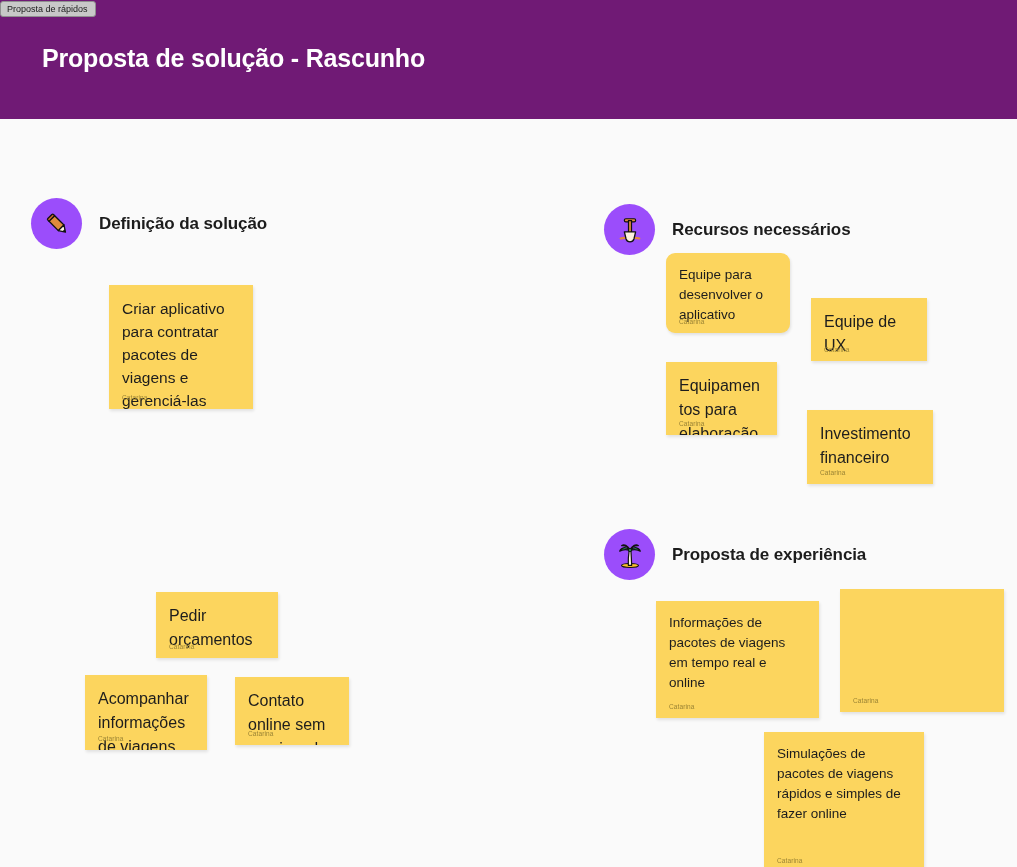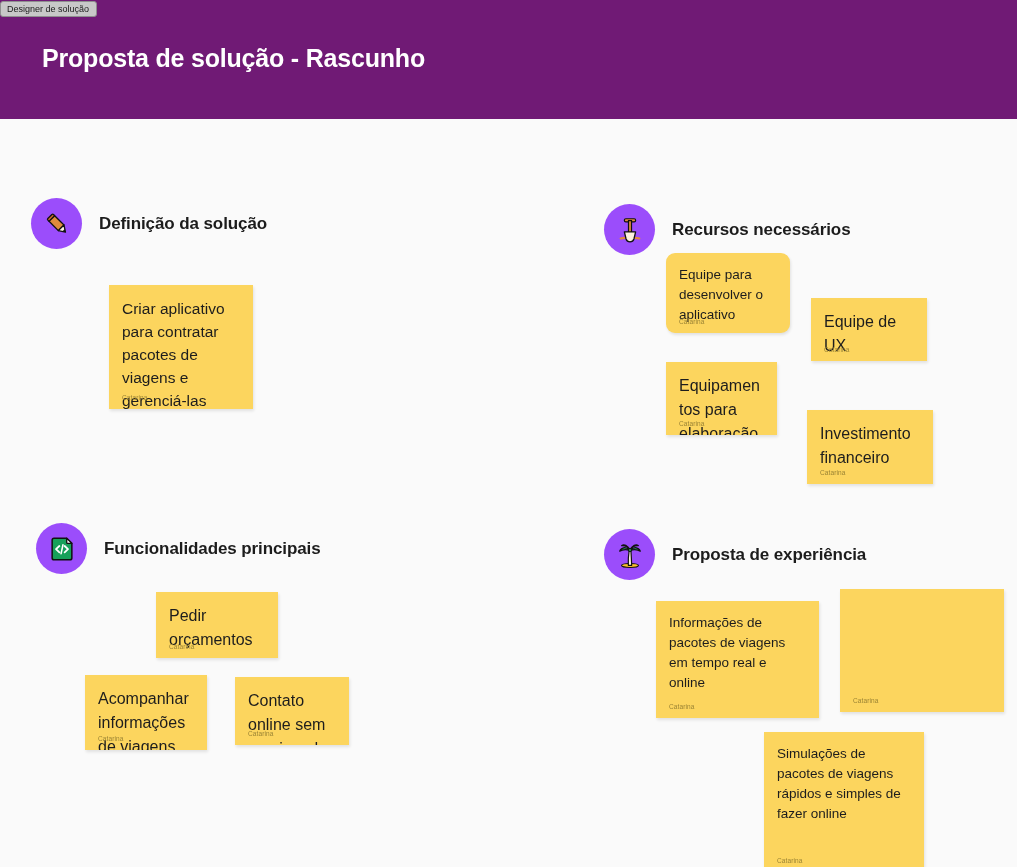--- a/index.html
+++ b/index.html
@@ -123,21 +123,21 @@
   }
 
   
   .t-lg  { font-size: 15.5px; line-height: 23px; }
   .t-md  { font-size: 13.5px; line-height: 20px; }
   .t-sm  { font-size: 16px;   line-height: 24px; }
 </style>
 </head>
 <body>
 
-<div class="tab-chip">Designer de solução</div>
+<div class="tab-chip">Proposta de rápidos</div>
 
 <div class="banner">
   <div class="banner-title">Proposta de solução - Rascunho</div>
 </div>
 
 <div class="left-rail"></div>
 
 <div class="board">
 
   <div class="section-head" style="left:31px; top:79px;">
@@ -184,32 +184,20 @@
   <div class="note" style="left:666px; top:243px; width:111px; height:73px;">
     <div class="note-text t-sm">Equipamentos para elaboração do projeto</div>
     <div class="note-author">Catarina</div>
   </div>
 
   <div class="note" style="left:807px; top:291px; width:126px; height:74px;">
     <div class="note-text t-sm">Investimento financeiro</div>
     <div class="note-author">Catarina</div>
   </div>
 
-  <div class="section-head" style="left:36px; top:404px;">
-    <div class="sec-icon">
-      <svg width="30" height="30" viewBox="0 0 32 32" aria-hidden="true">
-        <path d="M5.5 6.5 a2 2 0 0 1 2-2 H21 L26.5 10 V25.5 a2 2 0 0 1 -2 2 H7.5 a2 2 0 0 1 -2 -2 Z" fill="#17a05a" stroke="#111" stroke-width="1.6" stroke-linejoin="round"></path>
-        <path d="M21 4.5 L26.5 10 H22 a1 1 0 0 1 -1 -1 Z" fill="#fdfdfd" stroke="#111" stroke-width="1.4" stroke-linejoin="round"></path>
-        <path d="M13.2 12.8 L9.6 16.2 L13.2 19.6" stroke="#ffffff" stroke-width="1.9" fill="none" stroke-linecap="round" stroke-linejoin="round"></path>
-        <path d="M18.8 12.8 L22.4 16.2 L18.8 19.6" stroke="#ffffff" stroke-width="1.9" fill="none" stroke-linecap="round" stroke-linejoin="round"></path>
-        <path d="M17 11.6 L15 21" stroke="#ffffff" stroke-width="1.7" stroke-linecap="round"></path>
-      </svg>
-    </div>
-    <div class="sec-title">Funcionalidades principais</div>
-  </div>
 
   <div class="note" style="left:156px; top:473px; width:122px; height:66px;">
     <div class="note-text t-sm">Pedir orçamentos</div>
     <div class="note-author">Catarina</div>
   </div>
 
   <div class="note" style="left:85px; top:556px; width:122px; height:75px;">
     <div class="note-text t-sm">Acompanhar informações de viagens</div>
     <div class="note-author">Catarina</div>
   </div>

